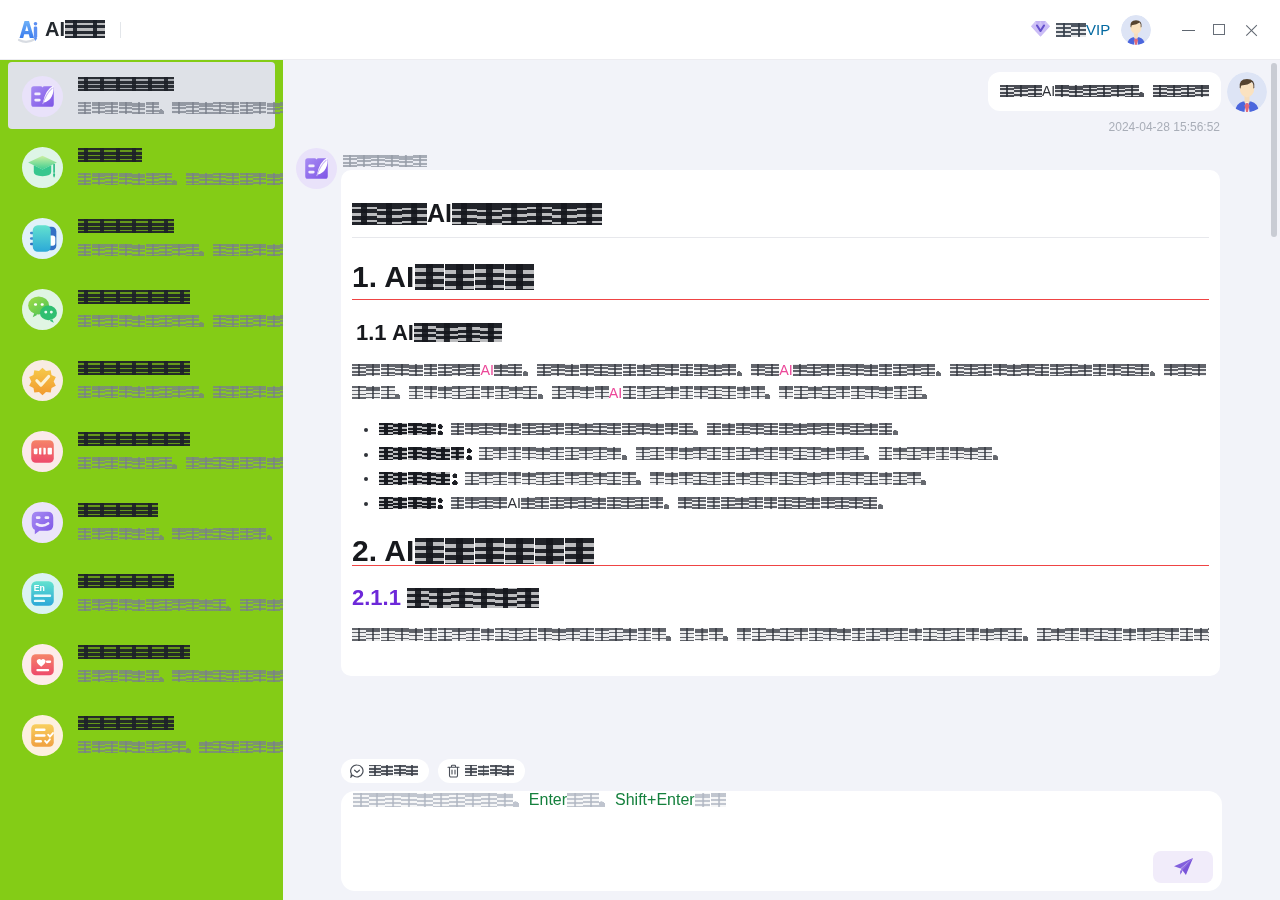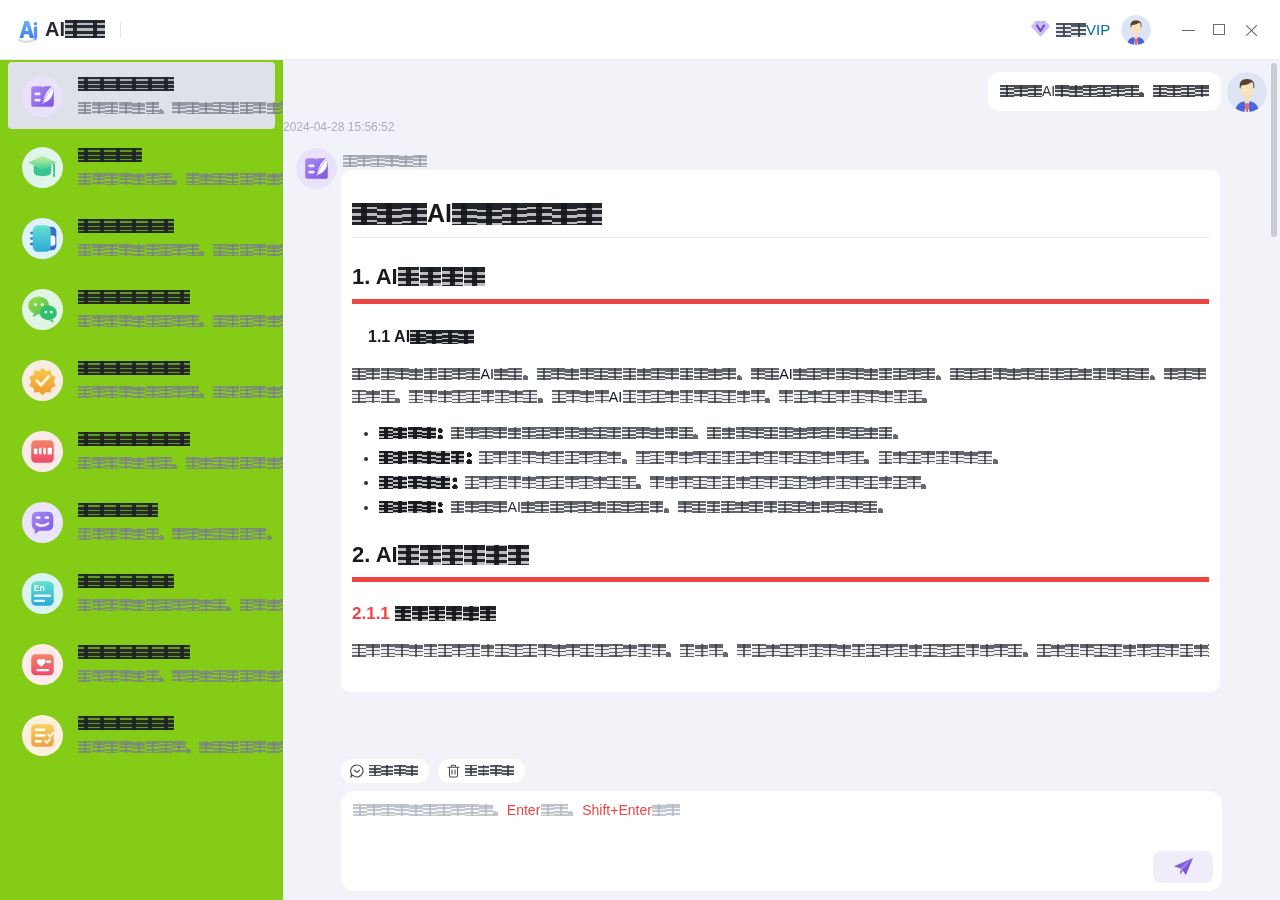--- a/index.html
+++ b/index.html
@@ -40,42 +40,42 @@
 .itx{position:absolute;left:78px;top:50%;transform:translateY(-50%);width:205px}
 .it.sel .itx{left:70px}
 .t1{font-size:16px;font-weight:bold;color:#1f2329;--k:rgba(28,32,40,.9);line-height:23px;white-space:nowrap;overflow:hidden}
 .t2{font-size:13.5px;color:#757b85;--k:rgba(118,124,136,.72);line-height:20px;white-space:nowrap;overflow:hidden;margin-top:3px}
 
 .main{position:absolute;left:283px;top:60px;width:997px;height:840px;background:#f2f3f9}
 .msgs{position:absolute;left:0;top:0;width:997px;height:694px;overflow:hidden}
 .urow{display:flex;justify-content:flex-end;align-items:flex-start;padding:12px 13px 0 58px}
 .ub{background:#fff;border-radius:12px;padding:12px 12px;font-size:14px;color:#2f3238;--k:rgba(40,44,52,.82);line-height:15px;margin-top:0}
 .uav{width:40px;height:40px;margin-left:6px;flex:none}
-.ts{text-align:left;font-size:12px;color:#a9aeb8;padding:8px 60px 0 0}
+.ts{text-align:right;font-size:12px;color:#a9aeb8;padding:8px 60px 0 0}
 .bot{position:relative;padding:16px 59px 0 58px}
 .bicon{position:absolute;left:13px;top:14px;width:41px;height:41px}
 .bname{font-size:14px;color:#9ba1ab;--k:rgba(150,156,168,.8);padding:2px 0 0 2px;line-height:18px}
 .card{background:#fff;border-radius:10px;width:879px;padding:2px 11px 30px 11px;--k:rgba(48,52,60,.74)}
 .card h1{font-size:25px;color:#17191d;--k:rgba(16,18,24,.92);margin:26px 0 0;line-height:31px;padding-bottom:8px;border-bottom:1px solid #e7e8ec}
-.card h2{font-size:22px;color:#17191d;--k:rgba(16,18,24,.92);margin:25px 0 0;line-height:28px;padding-bottom:8px;border-bottom:5px solid #ef4444}
-.card h2.s2{margin-top:22px;padding-bottom:8px}
-.card h3{font-size:16px;color:#17191d;--k:rgba(16,18,24,.92);margin:25px 16px 0;line-height:24px}
+.card h2{font-size:30px;color:#17191d;--k:rgba(16,18,24,.92);margin:25px 0 0;line-height:28px;padding-bottom:8px;border-bottom:1px solid #ef4444}
+.card h2.s2{margin-top:22px;padding-bottom:0}
+.card h3{font-size:22px;color:#17191d;--k:rgba(16,18,24,.92);margin:25px 4px 0;line-height:24px}
 .card h3.s1{margin-top:21px}
 .card h3.s3{margin-top:25px}
-.card h4{font-size:17px;color:#ef4444;--k:rgba(16,18,24,.92);margin:21px 0 0;line-height:22px}
-.card p{font-size:14.3px;color:#0f172a;line-height:22.5px;margin:14px 0 0}
+.card h4{font-size:22px;color:#6d28d9;--k:rgba(16,18,24,.92);margin:21px 0 0;line-height:22px}
+.card p{font-size:14.3px;color:#ec4899;line-height:22.5px;margin:14px 0 0}
 .card ul{margin:13px 0 0;padding-left:27px}
 .card li{font-size:14.3px;color:#2f3238;line-height:24.6px;list-style:disc}
 .card li b{--k:rgba(16,18,24,.95)}
 
 .btns{position:absolute;left:58px;top:699px;display:flex;gap:9px}
 .btn{height:24px;background:#fff;border-radius:12px;display:flex;align-items:center;padding:0 11px 0 9px;font-size:12.3px;color:#41464e;--k:rgba(58,63,72,.85)}
 .btn svg{margin-right:5px}
 .inp{position:absolute;left:58px;top:731px;width:881px;height:100px;background:#fff;border-radius:14px}
-.ph{position:absolute;left:12px;top:11px;font-size:14px;color:#ef4444;--k:rgba(180,186,198,.85)}
+.ph{position:absolute;left:12px;top:0;font-size:16px;color:#15803d;--k:rgba(180,186,198,.85)}
 .send{position:absolute;right:9px;bottom:8px;width:60px;height:32px;background:#f1ecfa;border-radius:8px}
 .send svg{position:absolute;left:20px;top:6px}
 .sbar{position:absolute;left:1271px;top:63px;width:6px;height:174px;background:#c9ccd4;border-radius:3px;z-index:6}
 .t2 i.c,.bname i.c,.ph i.c{--w:rgba(150,156,168,.09)}
 .ph i.c{--k:rgba(178,184,196,.75)}
 .viptxt i.c{--w:rgba(60,70,84,.12)}
 .ub i.c{--w:rgba(45,49,58,.14)}
 </style></head>
 <body>
 <svg width="0" height="0" style="position:absolute">

